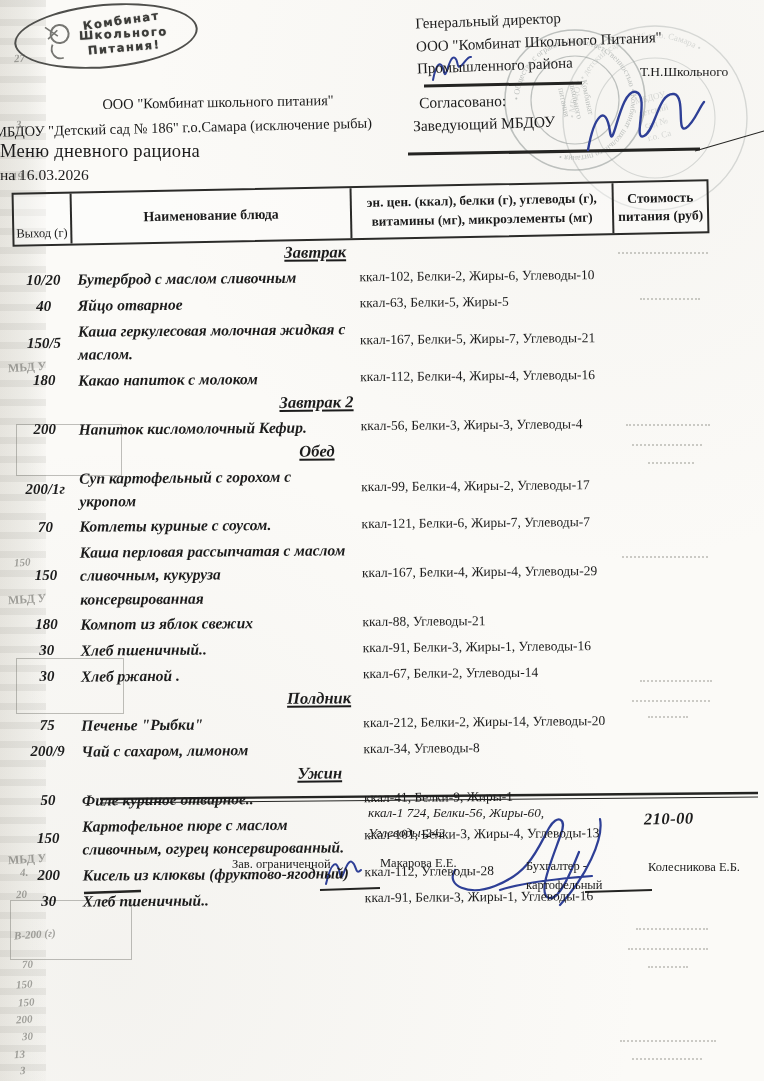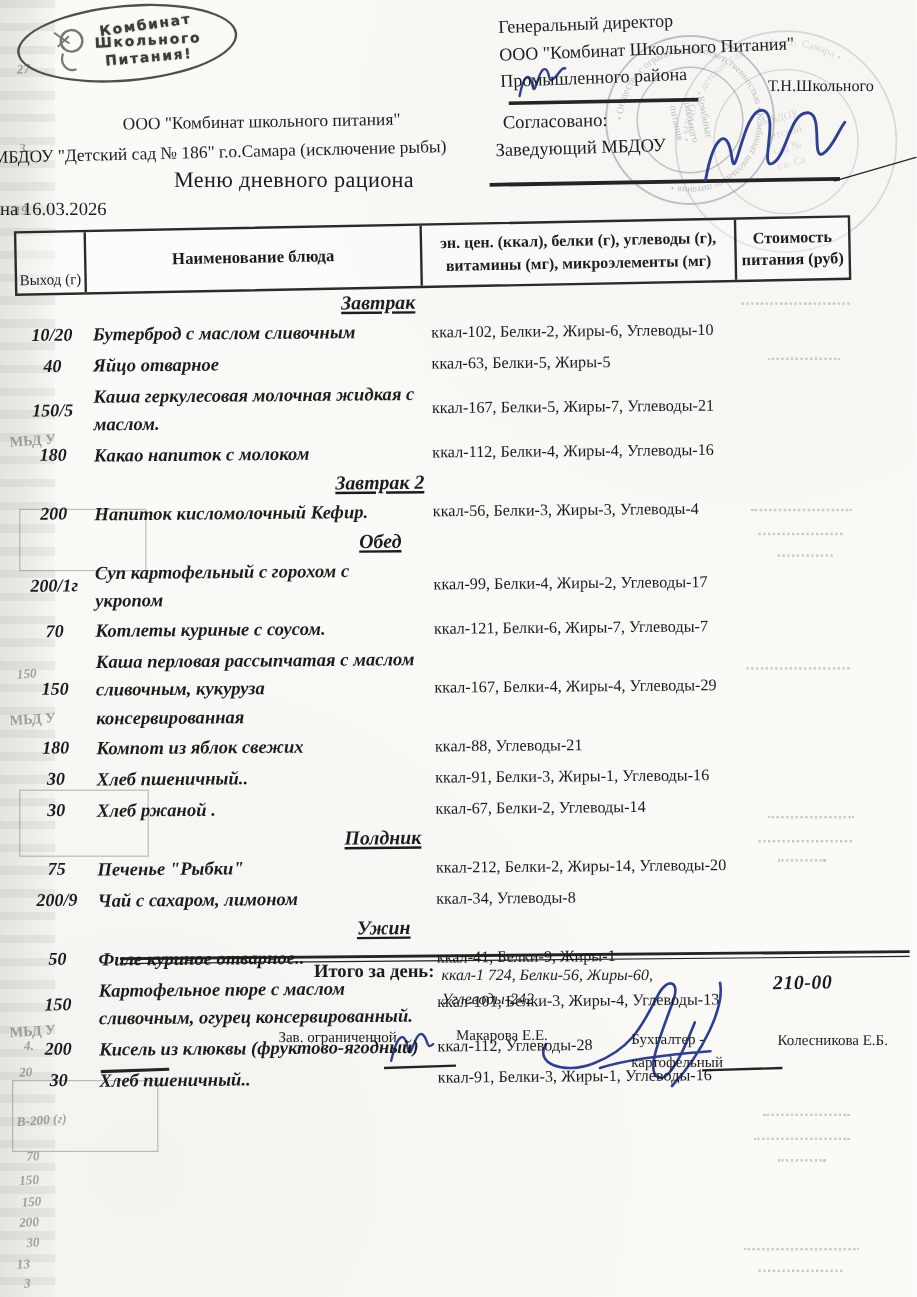--- a/index.html
+++ b/index.html
@@ -41,21 +41,21 @@
   .logo .bubble:nth-child(3){transform:rotate(2deg);}
   .logo-doodle{position:absolute;left:22px;top:10px;width:44px;height:46px;opacity:.75;}
   
   .dir-block{position:absolute;left:416px;top:6px;width:340px;font-size:15px;line-height:1.5;transform:rotate(-2.2deg);}
   .dir-name{position:absolute;left:640px;top:64px;font-size:13.5px;}
   .agreed{position:absolute;left:419px;top:93px;font-size:15.5px;transform:rotate(-1.5deg);}
   .head-title{position:absolute;left:413px;top:115px;font-size:15.5px;transform:rotate(-1.8deg);}
   
   .org-line{position:absolute;left:0;top:94px;width:436px;text-align:center;font-size:14.5px;transform:rotate(-1deg);}
   .inst-line{position:absolute;left:-6px;top:118px;width:480px;font-size:14.5px;transform:rotate(-1.4deg);white-space:nowrap;}
-  .doc-title{position:absolute;left:0;top:141px;width:490px;text-align:center;font-size:18.5px;letter-spacing:.3px;}
+  .doc-title{position:absolute;left:0;top:141px;width:490px;font-size:18.5px;letter-spacing:.3px;}
   .doc-date{position:absolute;left:0;top:166px;width:480px;font-size:15.5px;font-family:Liberation Serif, serif;}
   
   .thead{
     position:absolute;left:12px;top:186px;width:693px;height:50px;
     border:2.3px solid #2b2b29;display:flex;transform:rotate(-1.1deg);
     background:rgba(255,255,255,.35);
   }
   .thead .cell{box-sizing:border-box;display:flex;align-items:center;justify-content:center;text-align:center;}
   .th-portion{width:58px;border-right:2.3px solid #2b2b29;font-size:12.5px;align-items:flex-end !important;justify-content:flex-start !important;padding:0 1px 3px 2px;}
   .th-dish{width:280px;border-right:2.3px solid #2b2b29;font-weight:700;font-size:14px;}
@@ -303,21 +303,20 @@
       <div class="c-nutrition">ккал-112, Углеводы-28</div>
     </div>
     <div class="mrow">
       <div class="c-portion">30</div>
       <div class="c-dish">Хлеб  пшеничный..</div>
       <div class="c-nutrition">ккал-91, Белки-3, Жиры-1, Углеводы-16</div>
     </div>
 
   </div>
 
-  <div class="total-label">Итого за день:</div>
   <div class="total-nutrition">ккал-1 724, Белки-56, Жиры-60, Углеводы-242</div>
   <div class="total-cost">210-00</div>
 
   <div class="f-prod-label">Зав. ограниченной</div>
   <div class="f-prod-name">Макарова Е.Е.</div>
   <div class="f-acct-label">
     <div>Бухгалтер -</div>
     <div>картофельный</div>
   </div>
   <div class="f-acct-name">Колесникова Е.Б.</div>

